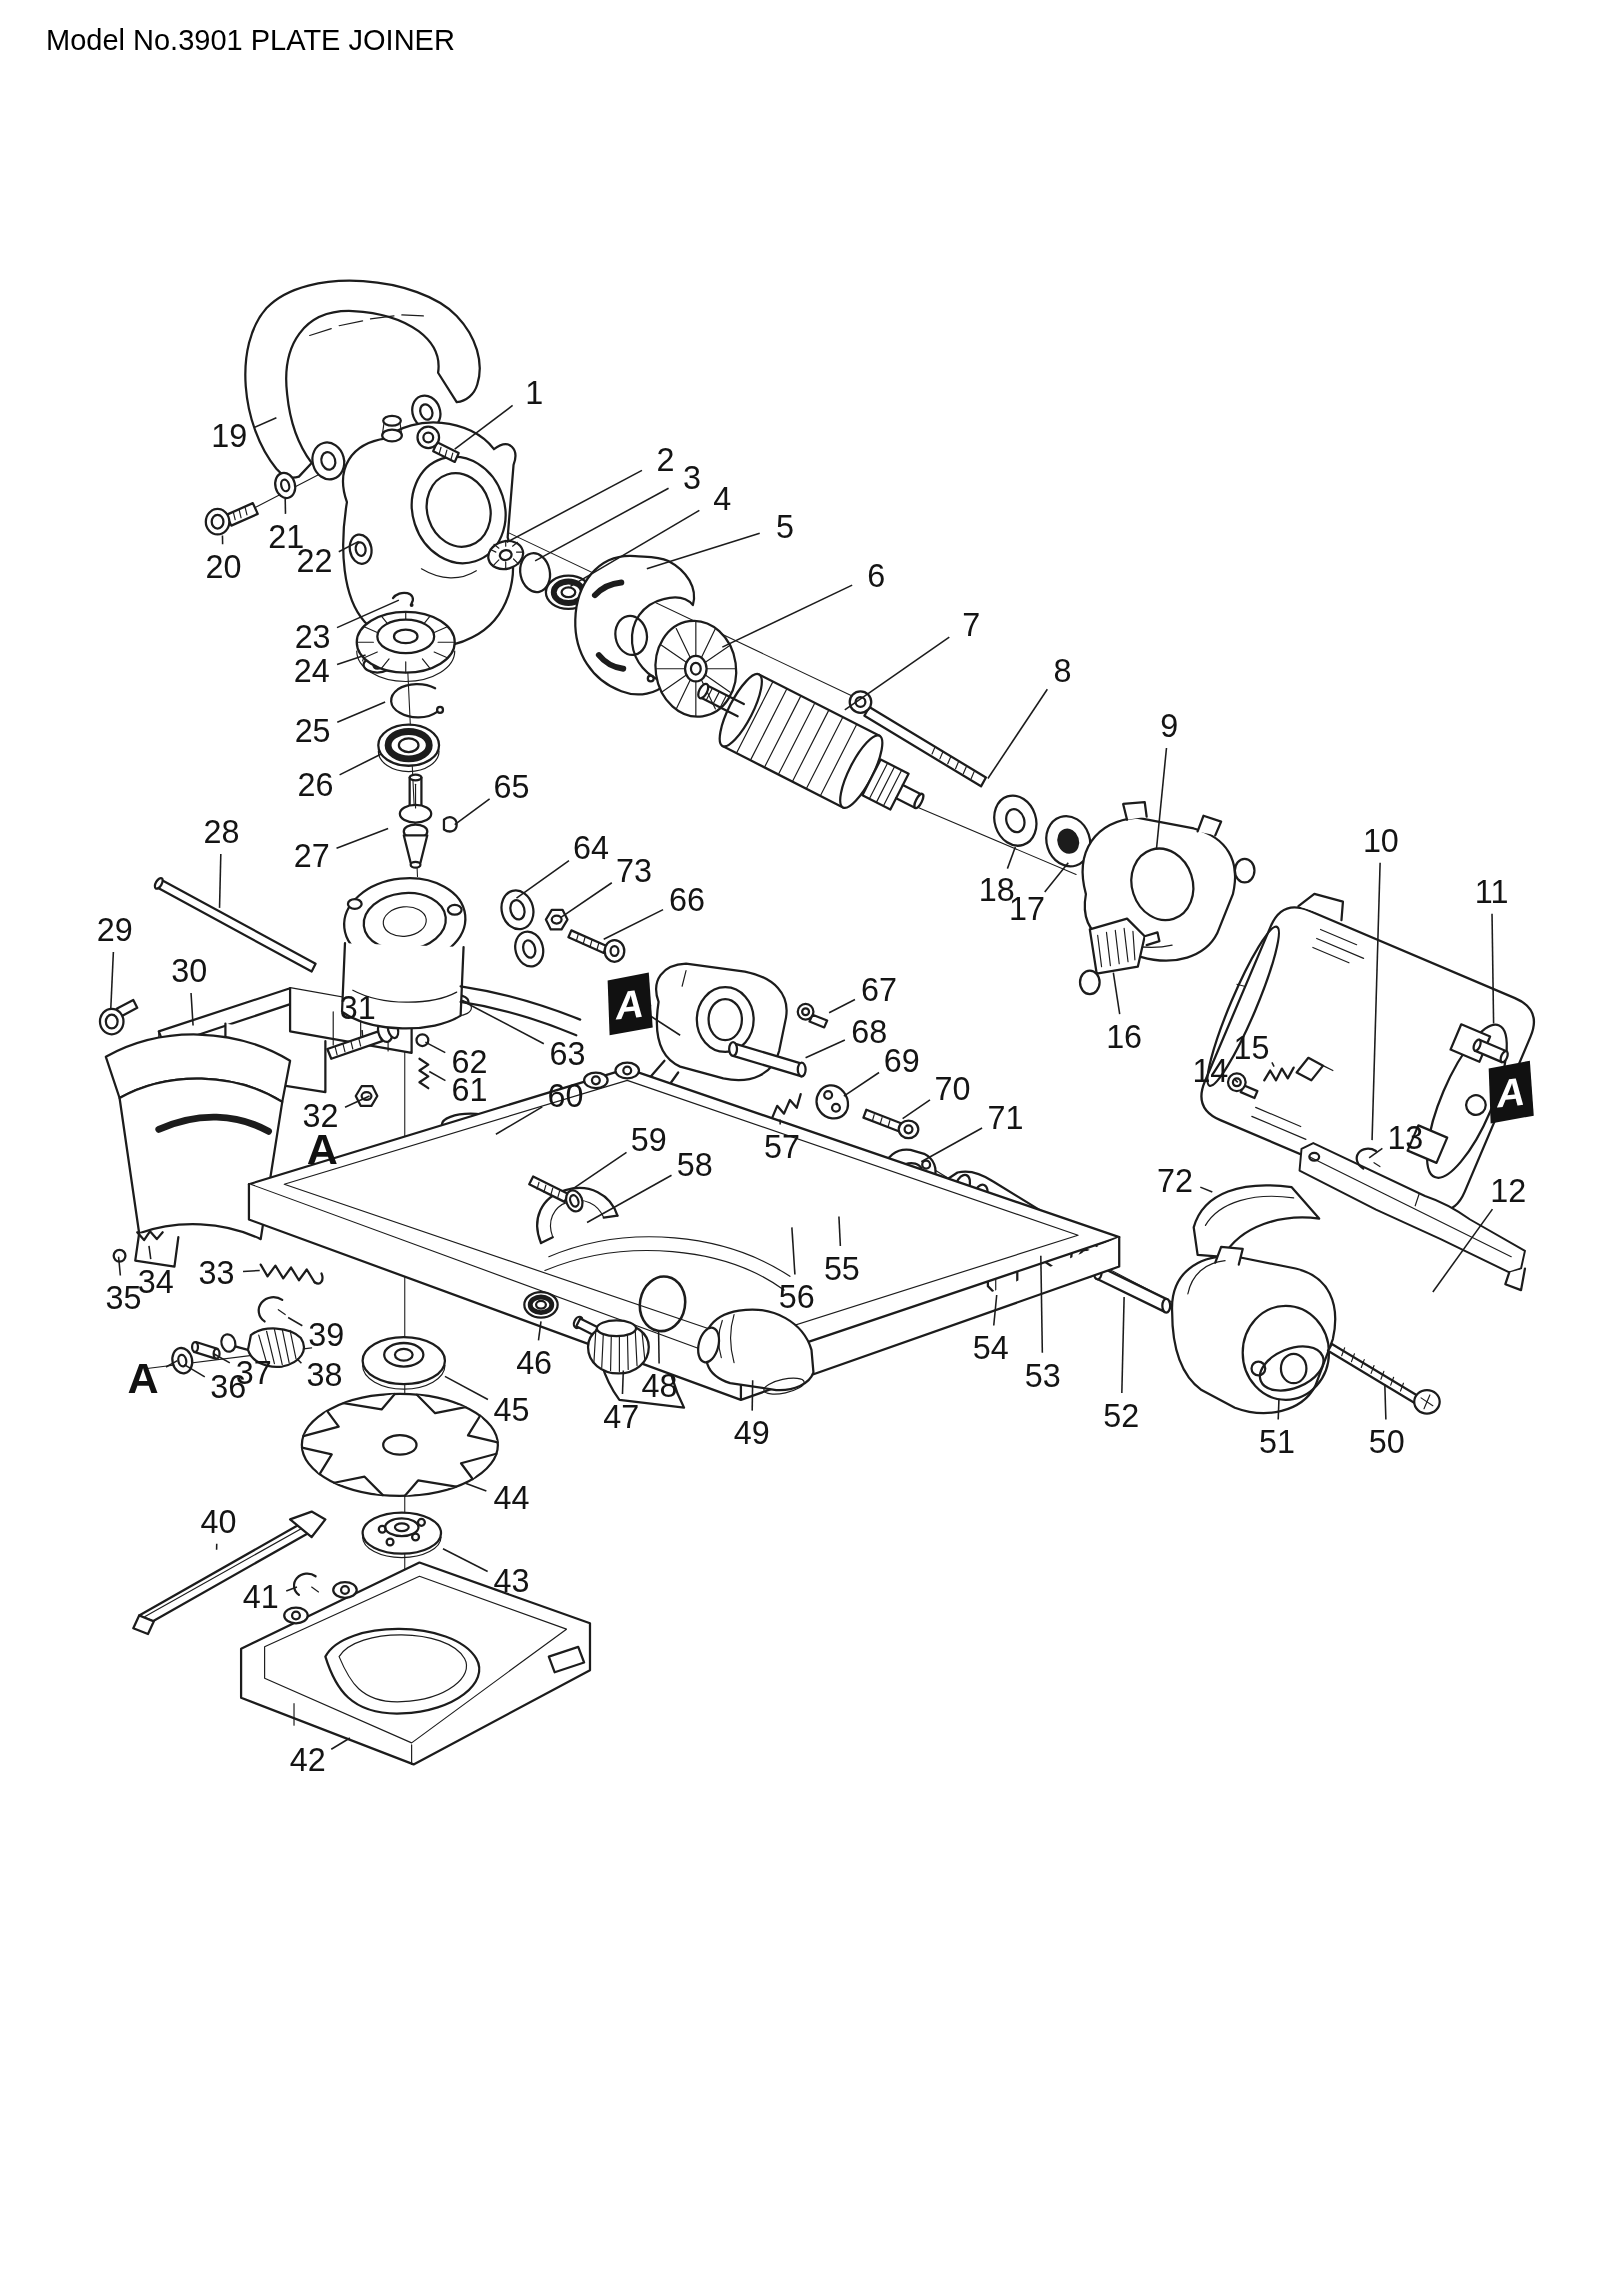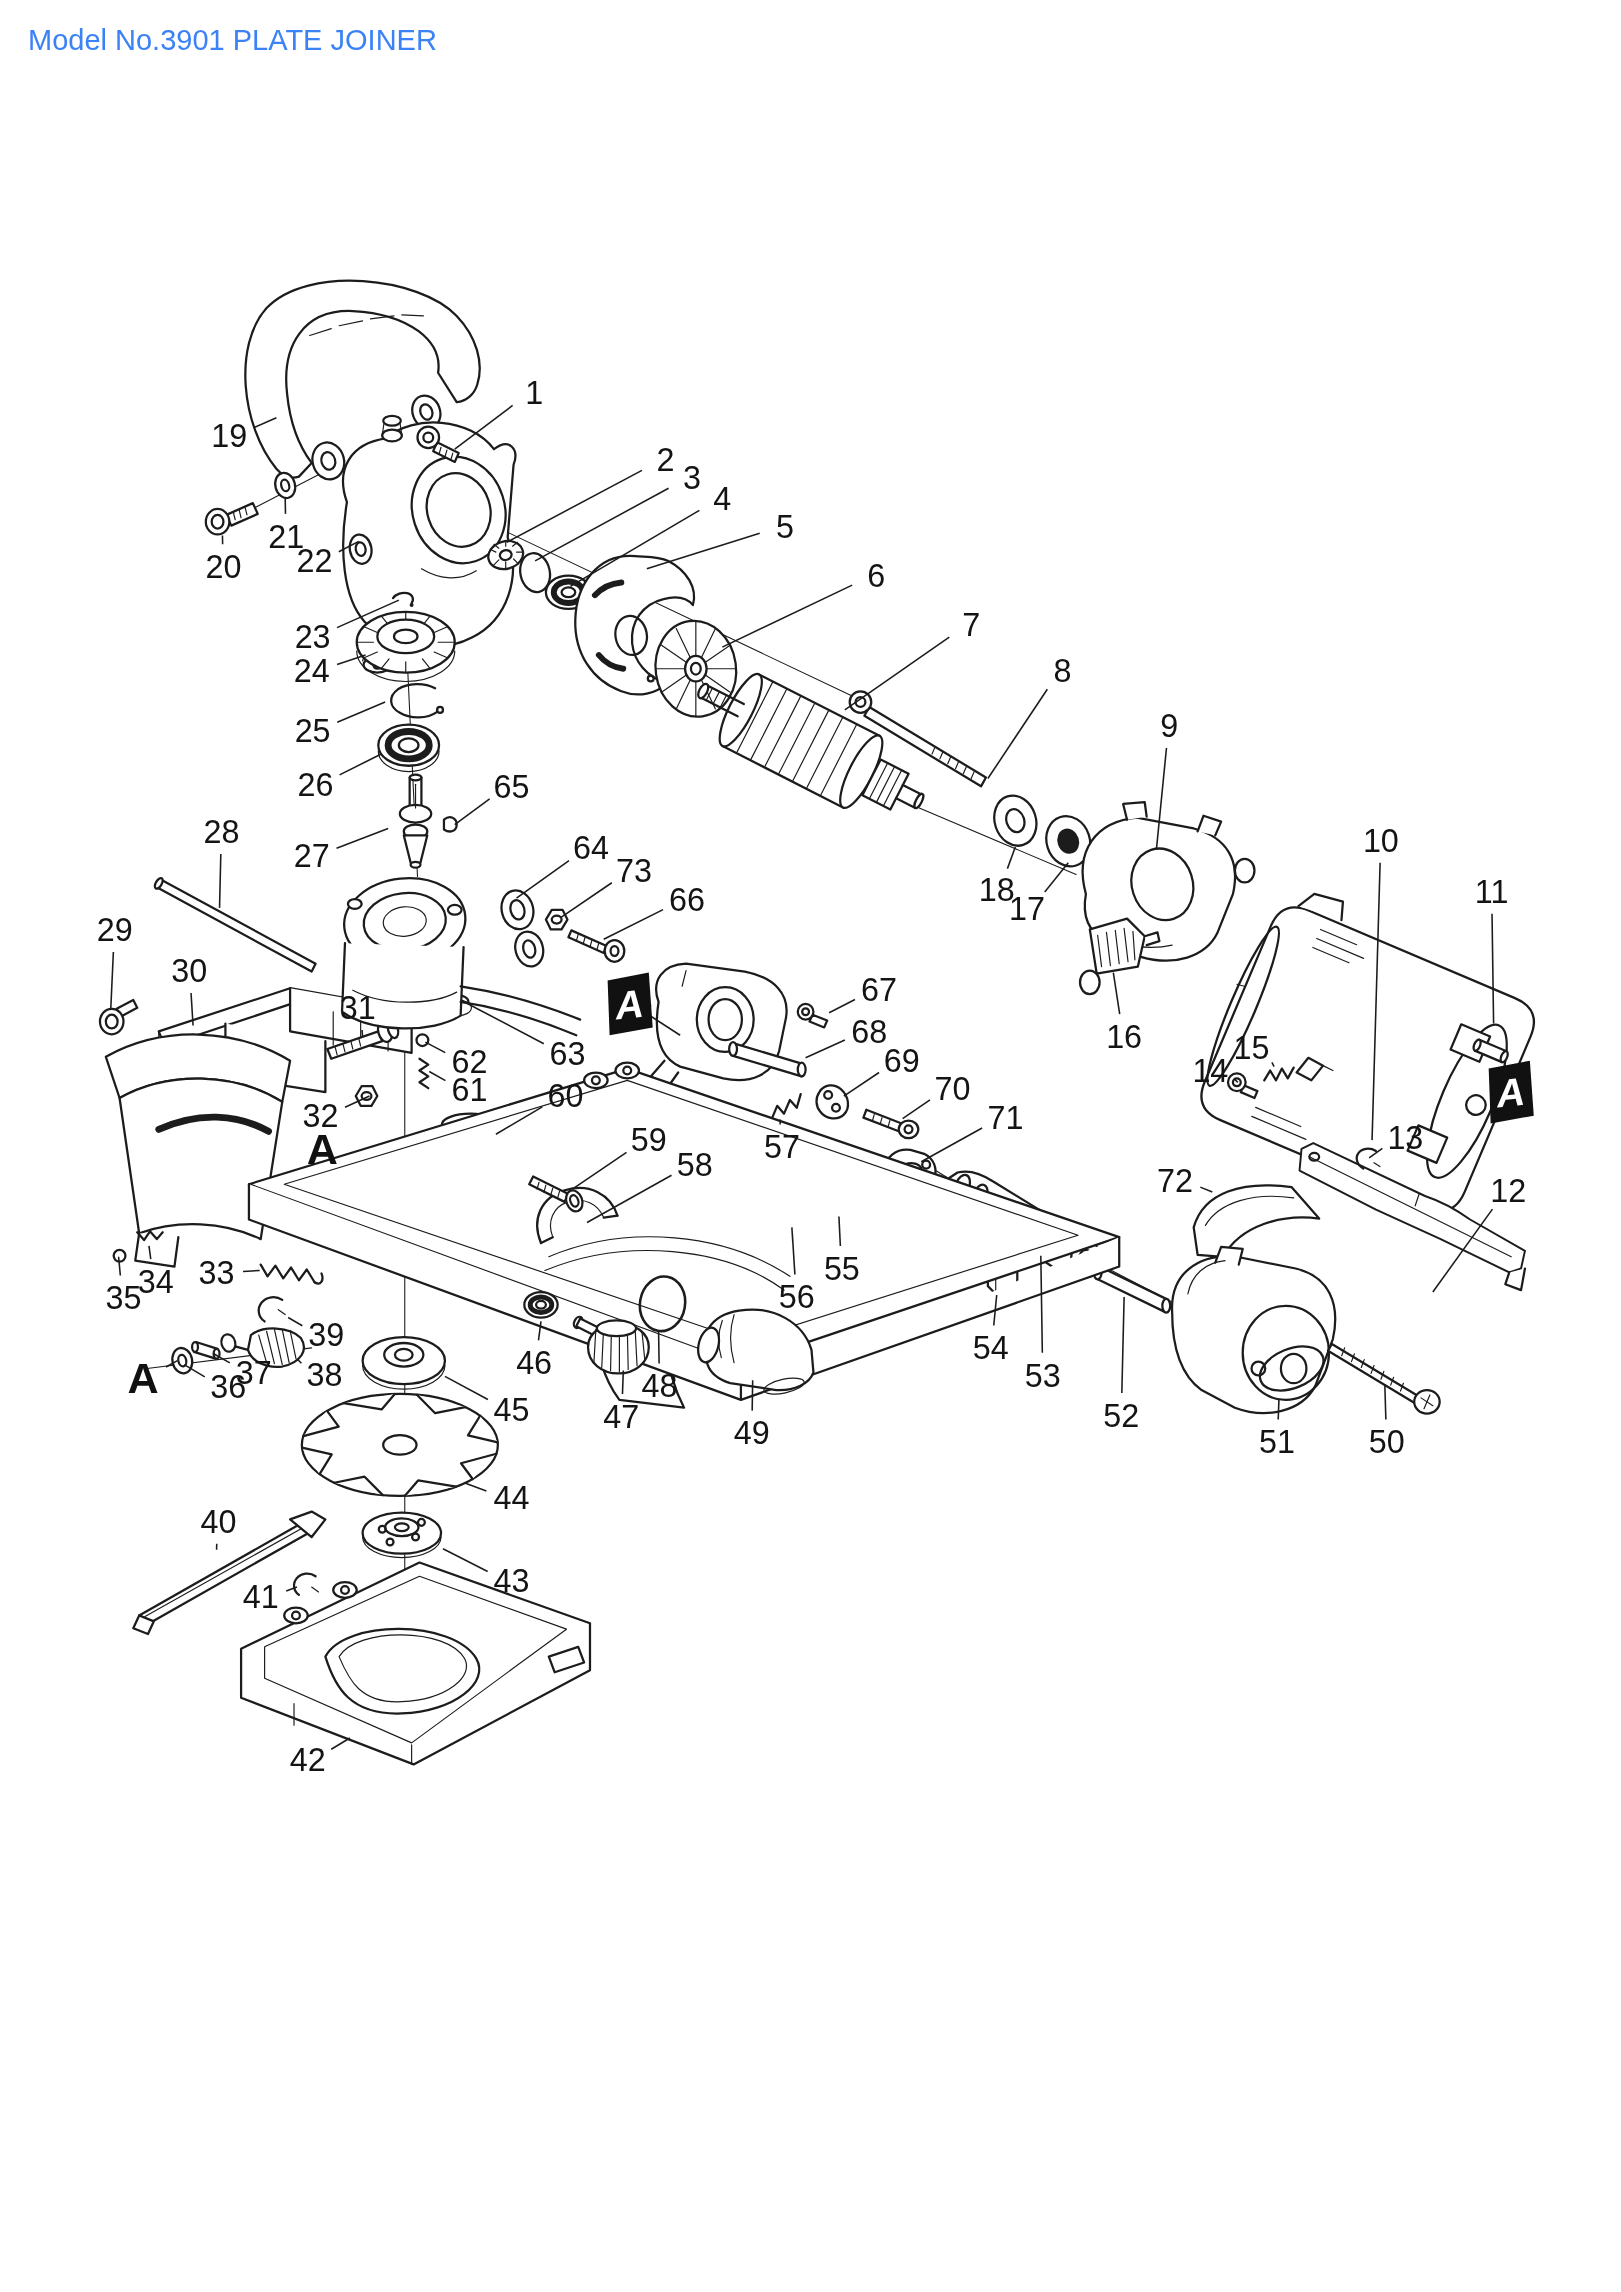--- a/index.html
+++ b/index.html
@@ -1,18 +1,18 @@
 <!DOCTYPE html>
 <html><head>
 <meta charset="utf-8">
 <style>
   html,body{margin:0;padding:0;background:#fff;}
   .page{position:relative;width:1621px;height:2293px;background:#ffffff;overflow:hidden;
         font-family:"Liberation Sans",sans-serif;}
-  .title{position:absolute;left:28px;top:23.5px;font-size:29px;color:#3b82f6;
+  .title{position:absolute;left:46px;top:23.5px;font-size:29px;color:#000000;
          font-family:"Liberation Sans",sans-serif;white-space:nowrap;}
   svg{position:absolute;left:0;top:0;}
   .art{stroke:#1c1c1c;stroke-width:2.3;fill:none;stroke-linecap:round;stroke-linejoin:round;}
   .fw{fill:#ffffff;}
   .fk{fill:#1c1c1c;stroke:none;}
   .thin{stroke-width:1.2;}
   .ax{stroke:#1c1c1c;stroke-width:1.1;}
   .ldr{stroke:#1c1c1c;stroke-width:1.6;fill:none;}
   .lbl{font-family:"Liberation Sans",sans-serif;font-size:33px;fill:#141414;}
   .mark-plain{font-family:"Liberation Sans",sans-serif;font-size:44px;font-weight:bold;fill:#111;}

